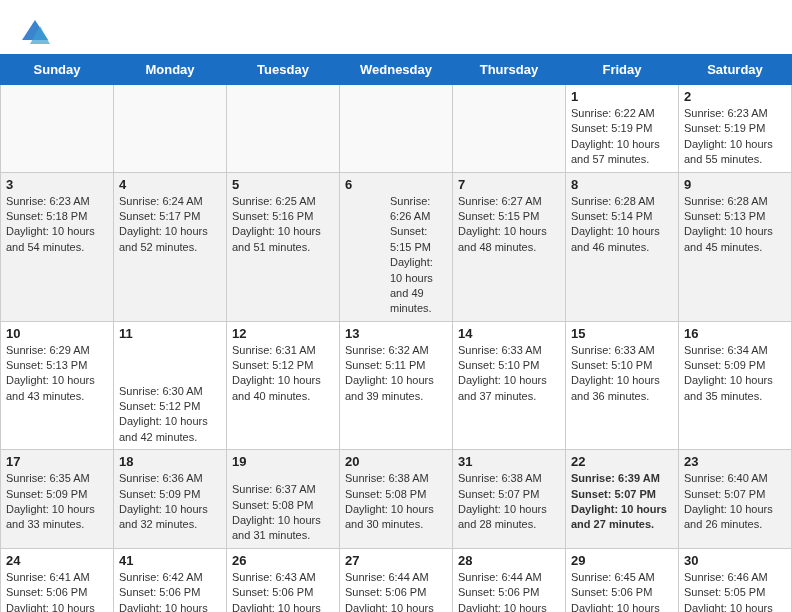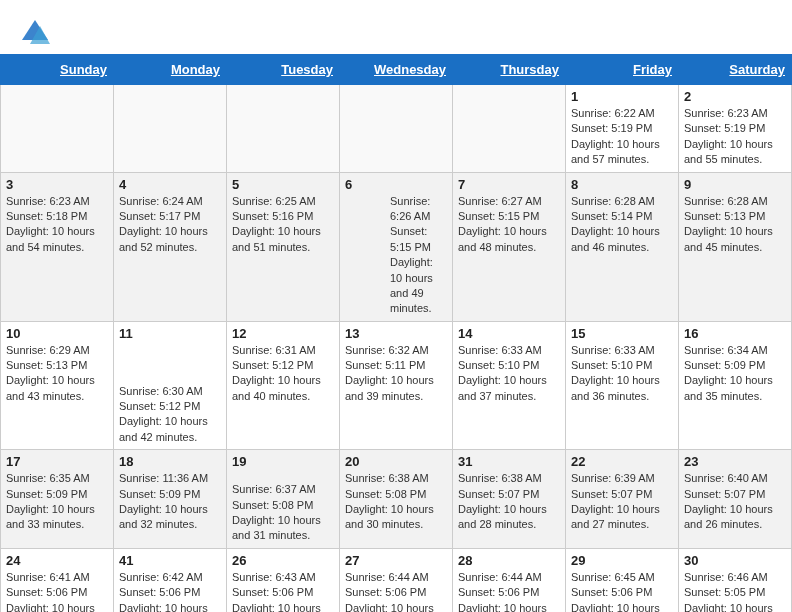--- a/index.html
+++ b/index.html
@@ -57,23 +57,22 @@
       border-collapse: collapse;
       border: 1px solid #ccc;
       margin: 0;
     }
     .calendar th {
       background: #1a6fc4;
       color: #fff;
       font-size: 13px;
       font-weight: bold;
       padding: 7px 6px;
-      text-align: right;
+      text-align: center;
       border: 1px solid #1a6fc4;
-      text-decoration: underline;
     }
     .calendar td {
       width: calc(100% / 7);
       vertical-align: top;
       padding: 4px 5px;
       border: 1px solid #ccc;
       background: #fff;
       min-height: 80px;
       font-size: 11px;
       color: #333;
@@ -243,21 +242,21 @@
         </tr>
         <tr>
           <td>
             <span class="day-num">17</span>
             <div class="day-info" style="white-space: pre-line;">Sunrise: 6:35 AM
 Sunset: 5:09 PM
 Daylight: 10 hours and 33 minutes.</div>
           </td>
           <td>
             <span class="day-num">18</span>
-            <div class="day-info" style="white-space: pre-line;">Sunrise: 11:36 AM
+            <div class="day-info" style="white-space: pre-line;">Sunrise: 6:36 AM
 Sunset: 5:09 PM
 Daylight: 10 hours and 32 minutes.</div>
           </td>
           <td>
             <span class="day-num">19</span>
             <div class="day-info" style="white-space: pre-line; margin-top: 13px;">Sunrise: 6:37 AM
 Sunset: 5:08 PM
 Daylight: 10 hours and 31 minutes.</div>
           </td>
           <td>
@@ -267,21 +266,21 @@
 Daylight: 10 hours and 30 minutes.</div>
           </td>
           <td>
             <span class="day-num">31</span>
             <div class="day-info" style="white-space: pre-line;">Sunrise: 6:38 AM
 Sunset: 5:07 PM
 Daylight: 10 hours and 28 minutes.</div>
           </td>
           <td>
             <span class="day-num">22</span>
-            <div class="day-info" style="white-space: pre-line;">Sunrise: 6:39 AM
+            <div class="day-info" style="white-space: pre-line; font-weight: bold;">Sunrise: 6:39 AM
 Sunset: 5:07 PM
 Daylight: 10 hours and 27 minutes.</div>
           </td>
           <td>
             <span class="day-num">23</span>
             <div class="day-info" style="white-space: pre-line;">Sunrise: 6:40 AM
 Sunset: 5:07 PM
 Daylight: 10 hours and 26 minutes.</div>
           </td>
         </tr>

